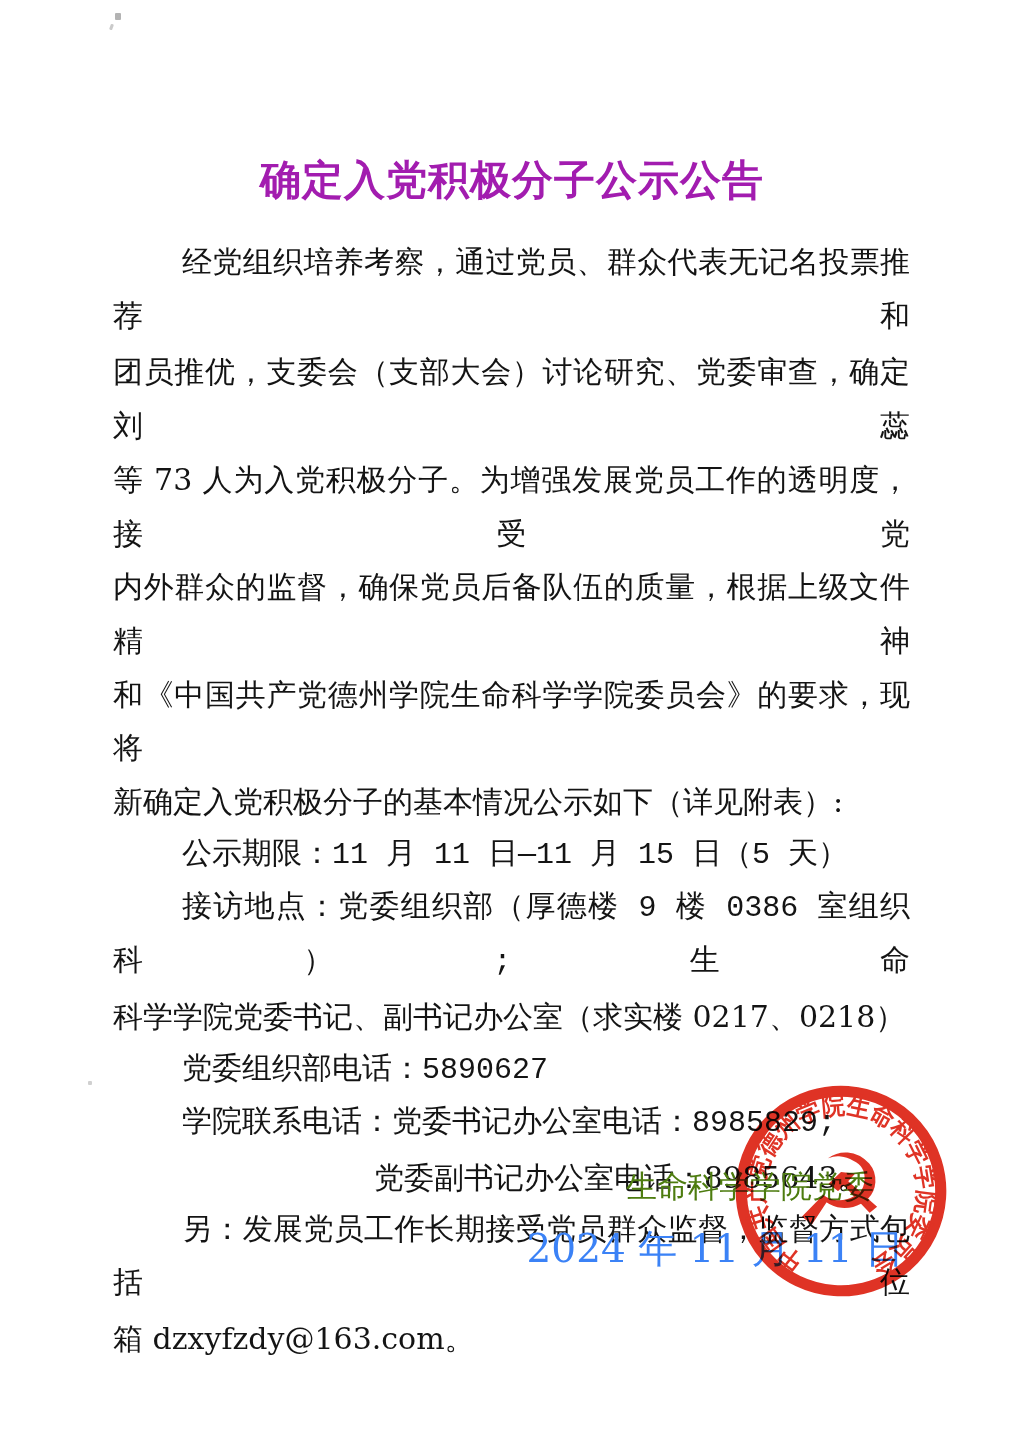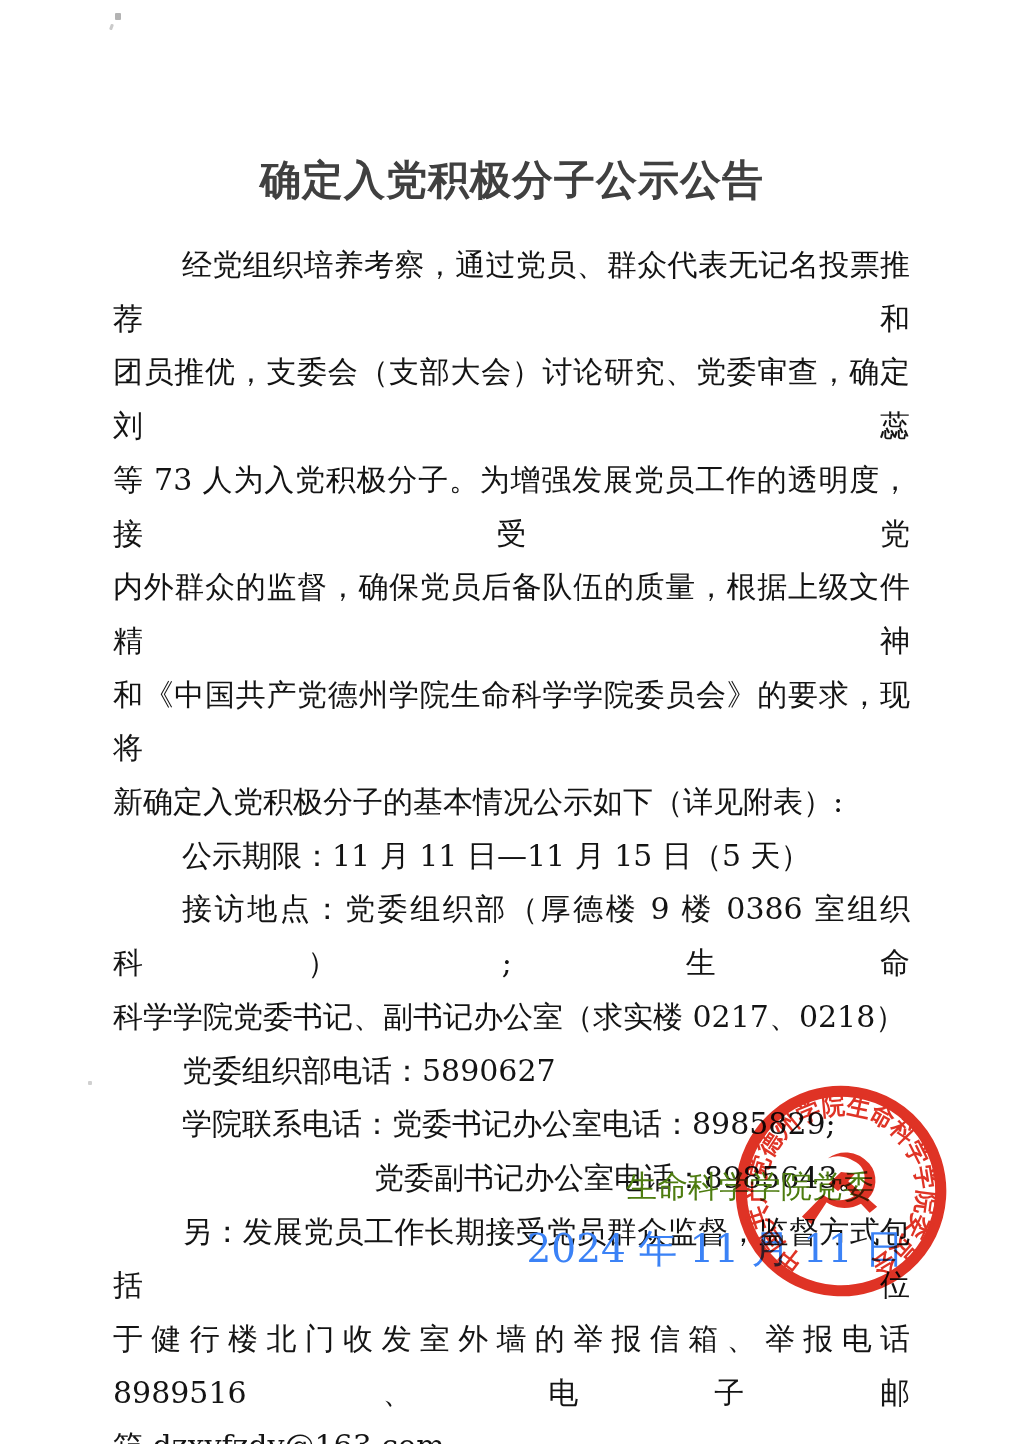--- a/index.html
+++ b/index.html
@@ -15,39 +15,39 @@
   }
   .doc-title {
     position: absolute;
     top: 153px;
     left: 0;
     width: 100%;
     text-align: center;
     font-size: 41px;
     font-weight: bold;
     letter-spacing: 1px;
-    color: #404040;
+    color: #a21caf;
   }
   .doc-body {
     position: absolute;
     top: 238px;
     left: 113px;
     width: 797px;
     font-size: 30px;
     line-height: 53.7px;
     color: #141414;
   }
   .line { white-space: nowrap; }
   .line.j {
     white-space: normal;
     text-align: justify;
     text-align-last: justify;
     -moz-text-align-last: justify;
   }
-  .line.ind { text-indent: 2.3em; }
+  .line.ind { text-indent: 2.3em; font-family: Liberation Mono, monospace; }
   .line.hang { margin-left: 8.7em; }
   .signature-org {
     position: absolute;
     top: 1166px;
     right: 150px;
     font-size: 31px;
     color: #4d7c0f;
     z-index: 2;
   }
   .signature-date {
@@ -98,21 +98,20 @@
     <div class="line j">内外群众的监督，确保党员后备队伍的质量，根据上级文件精神</div>
     <div class="line j">和《中国共产党德州学院生命科学学院委员会》的要求，现将</div>
     <div class="line">新确定入党积极分子的基本情况公示如下（详见附表）:</div>
     <div class="line ind">公示期限：11 月 11 日—11 月 15 日（5 天）</div>
     <div class="line j ind">接访地点：党委组织部（厚德楼 9 楼 0386 室组织科）; 生命</div>
     <div class="line">科学学院党委书记、副书记办公室（求实楼 0217、0218）</div>
     <div class="line ind">党委组织部电话：5890627</div>
     <div class="line ind">学院联系电话：党委书记办公室电话：8985829;</div>
     <div class="line hang">党委副书记办公室电话：8985643。</div>
     <div class="line j ind">另：发展党员工作长期接受党员群众监督，监督方式包括位</div>
-    <div class="line j">于健行楼北门收发室外墙的举报信箱、举报电话 8989516、电子邮</div>
     <div class="line">箱 dzxyfzdy@163.com。</div>
 
   </div>
 
   <div class="signature-org">生命科学学院党委</div>
   <div class="signature-date">2024 年 11 月 11 日</div>
 
   <div class="seal">
     <svg viewBox="0 0 224 224" xmlns="http://www.w3.org/2000/svg">
       <defs>

